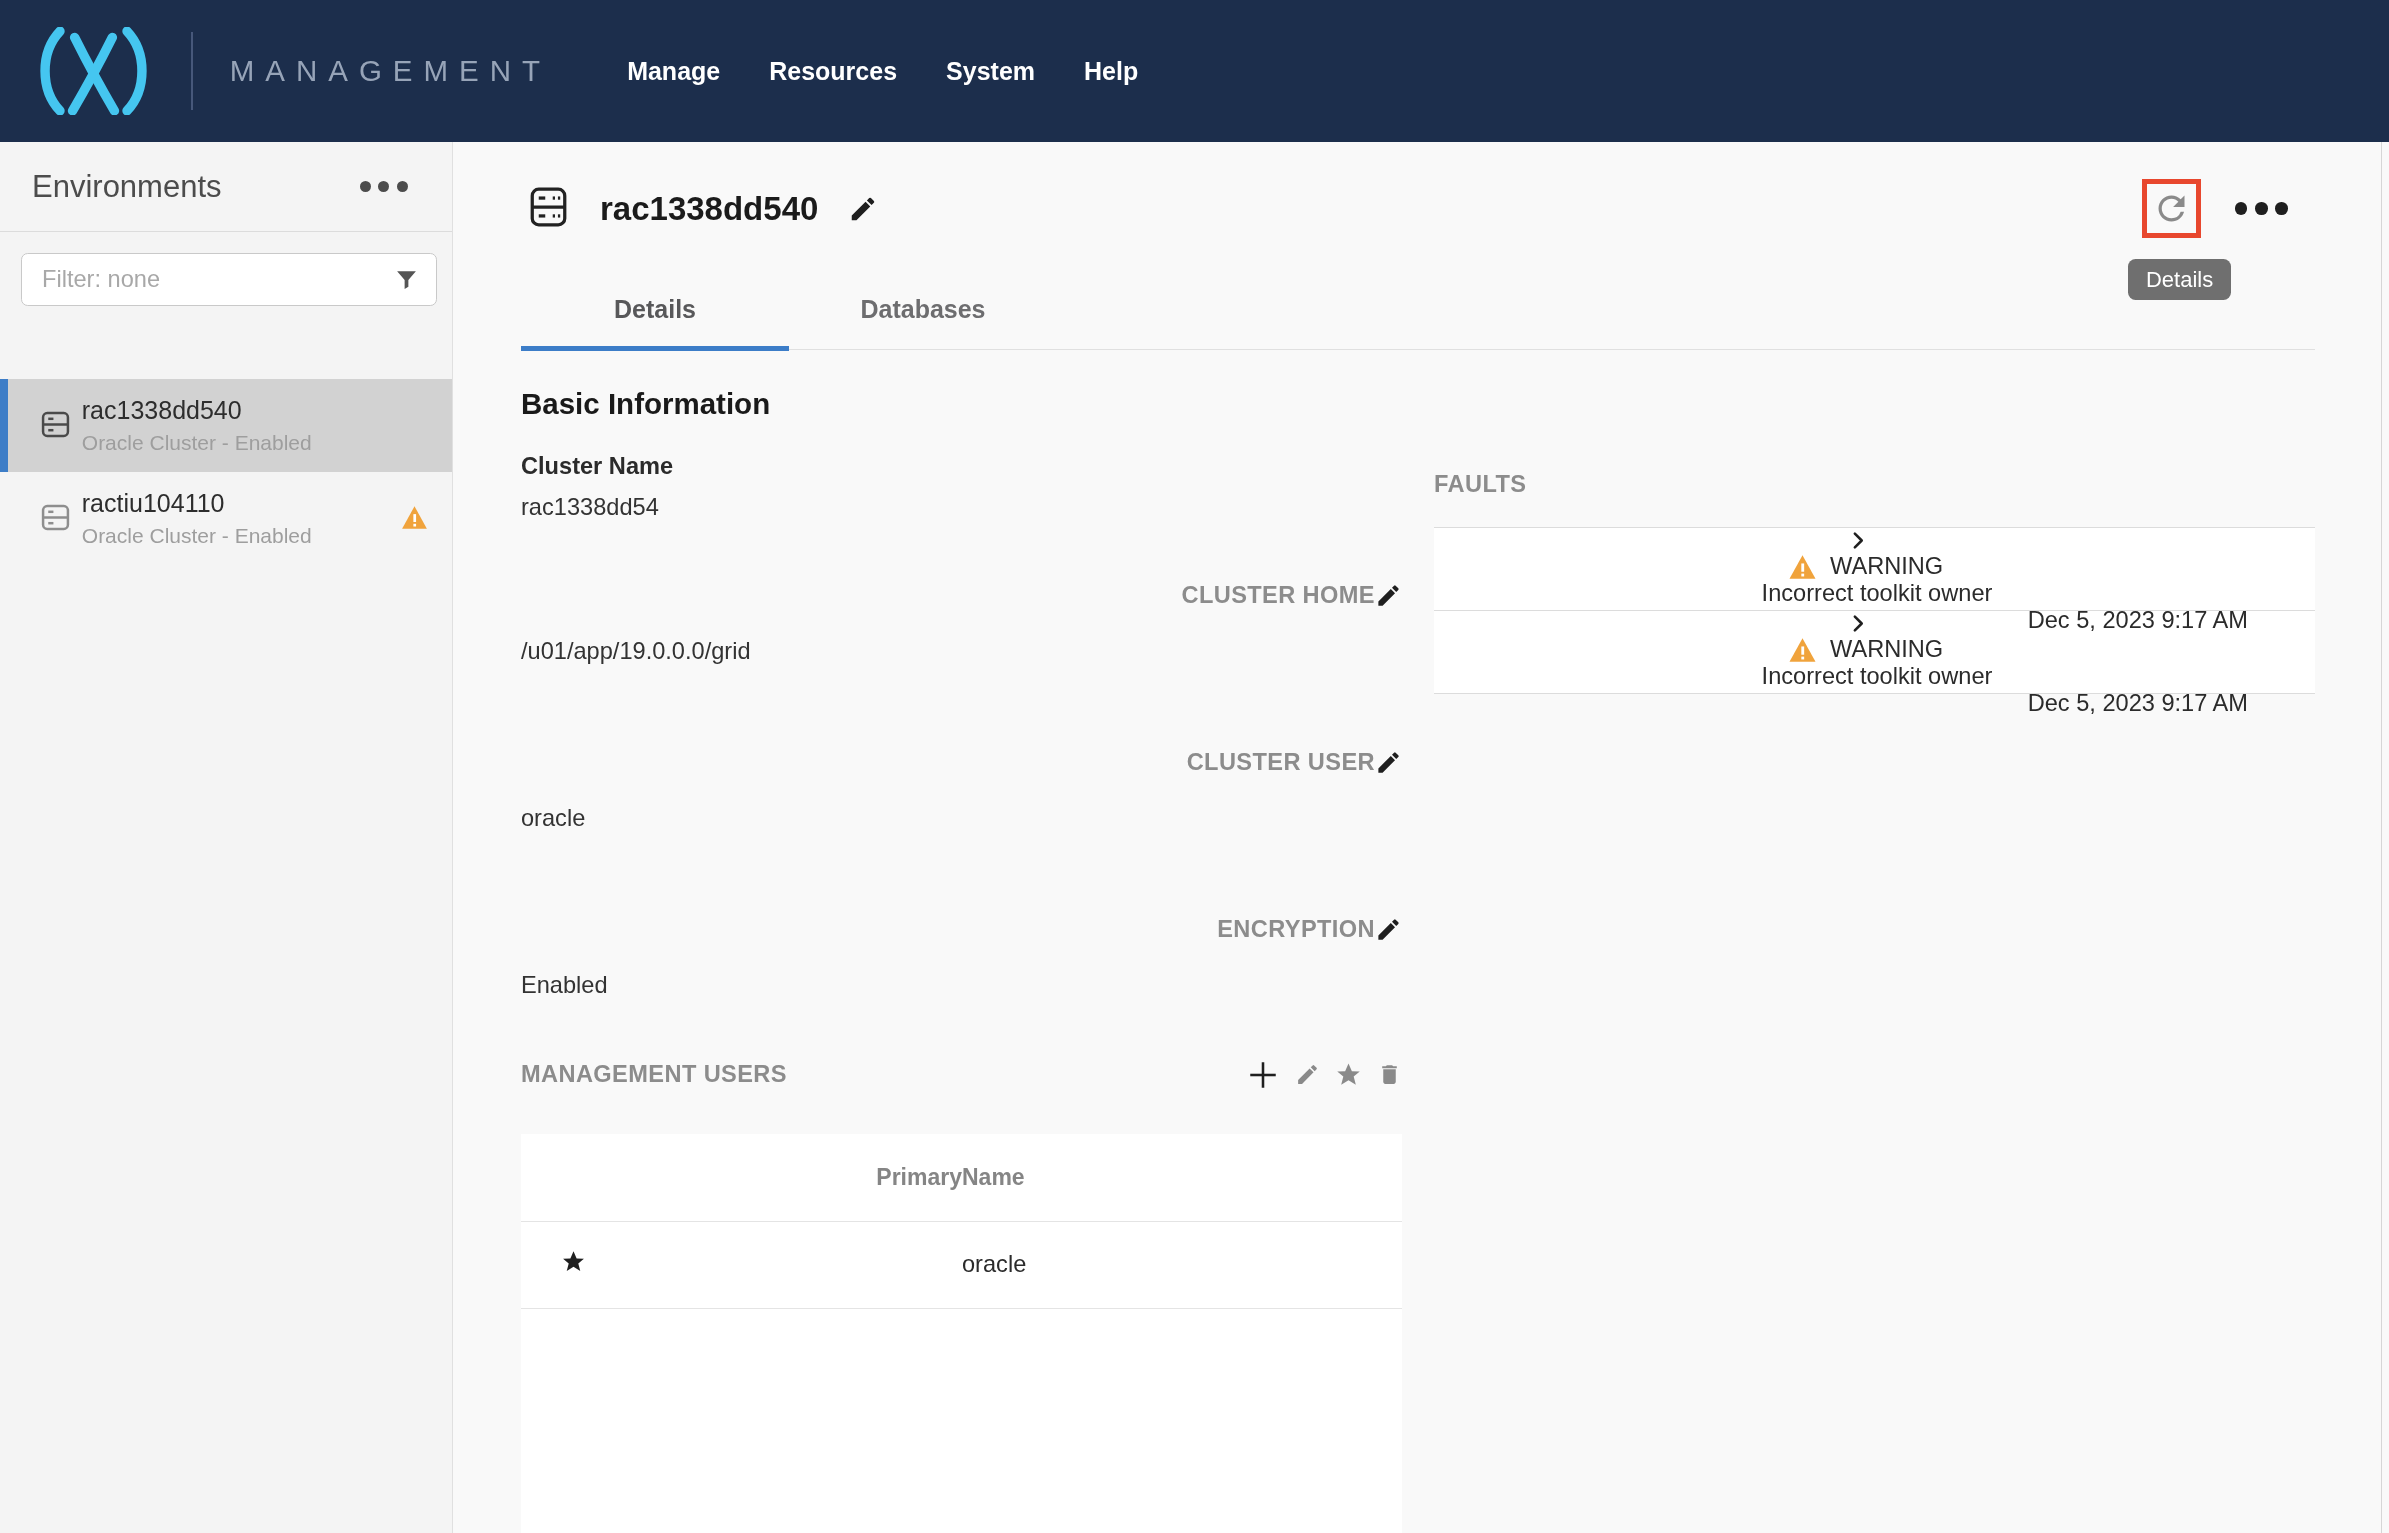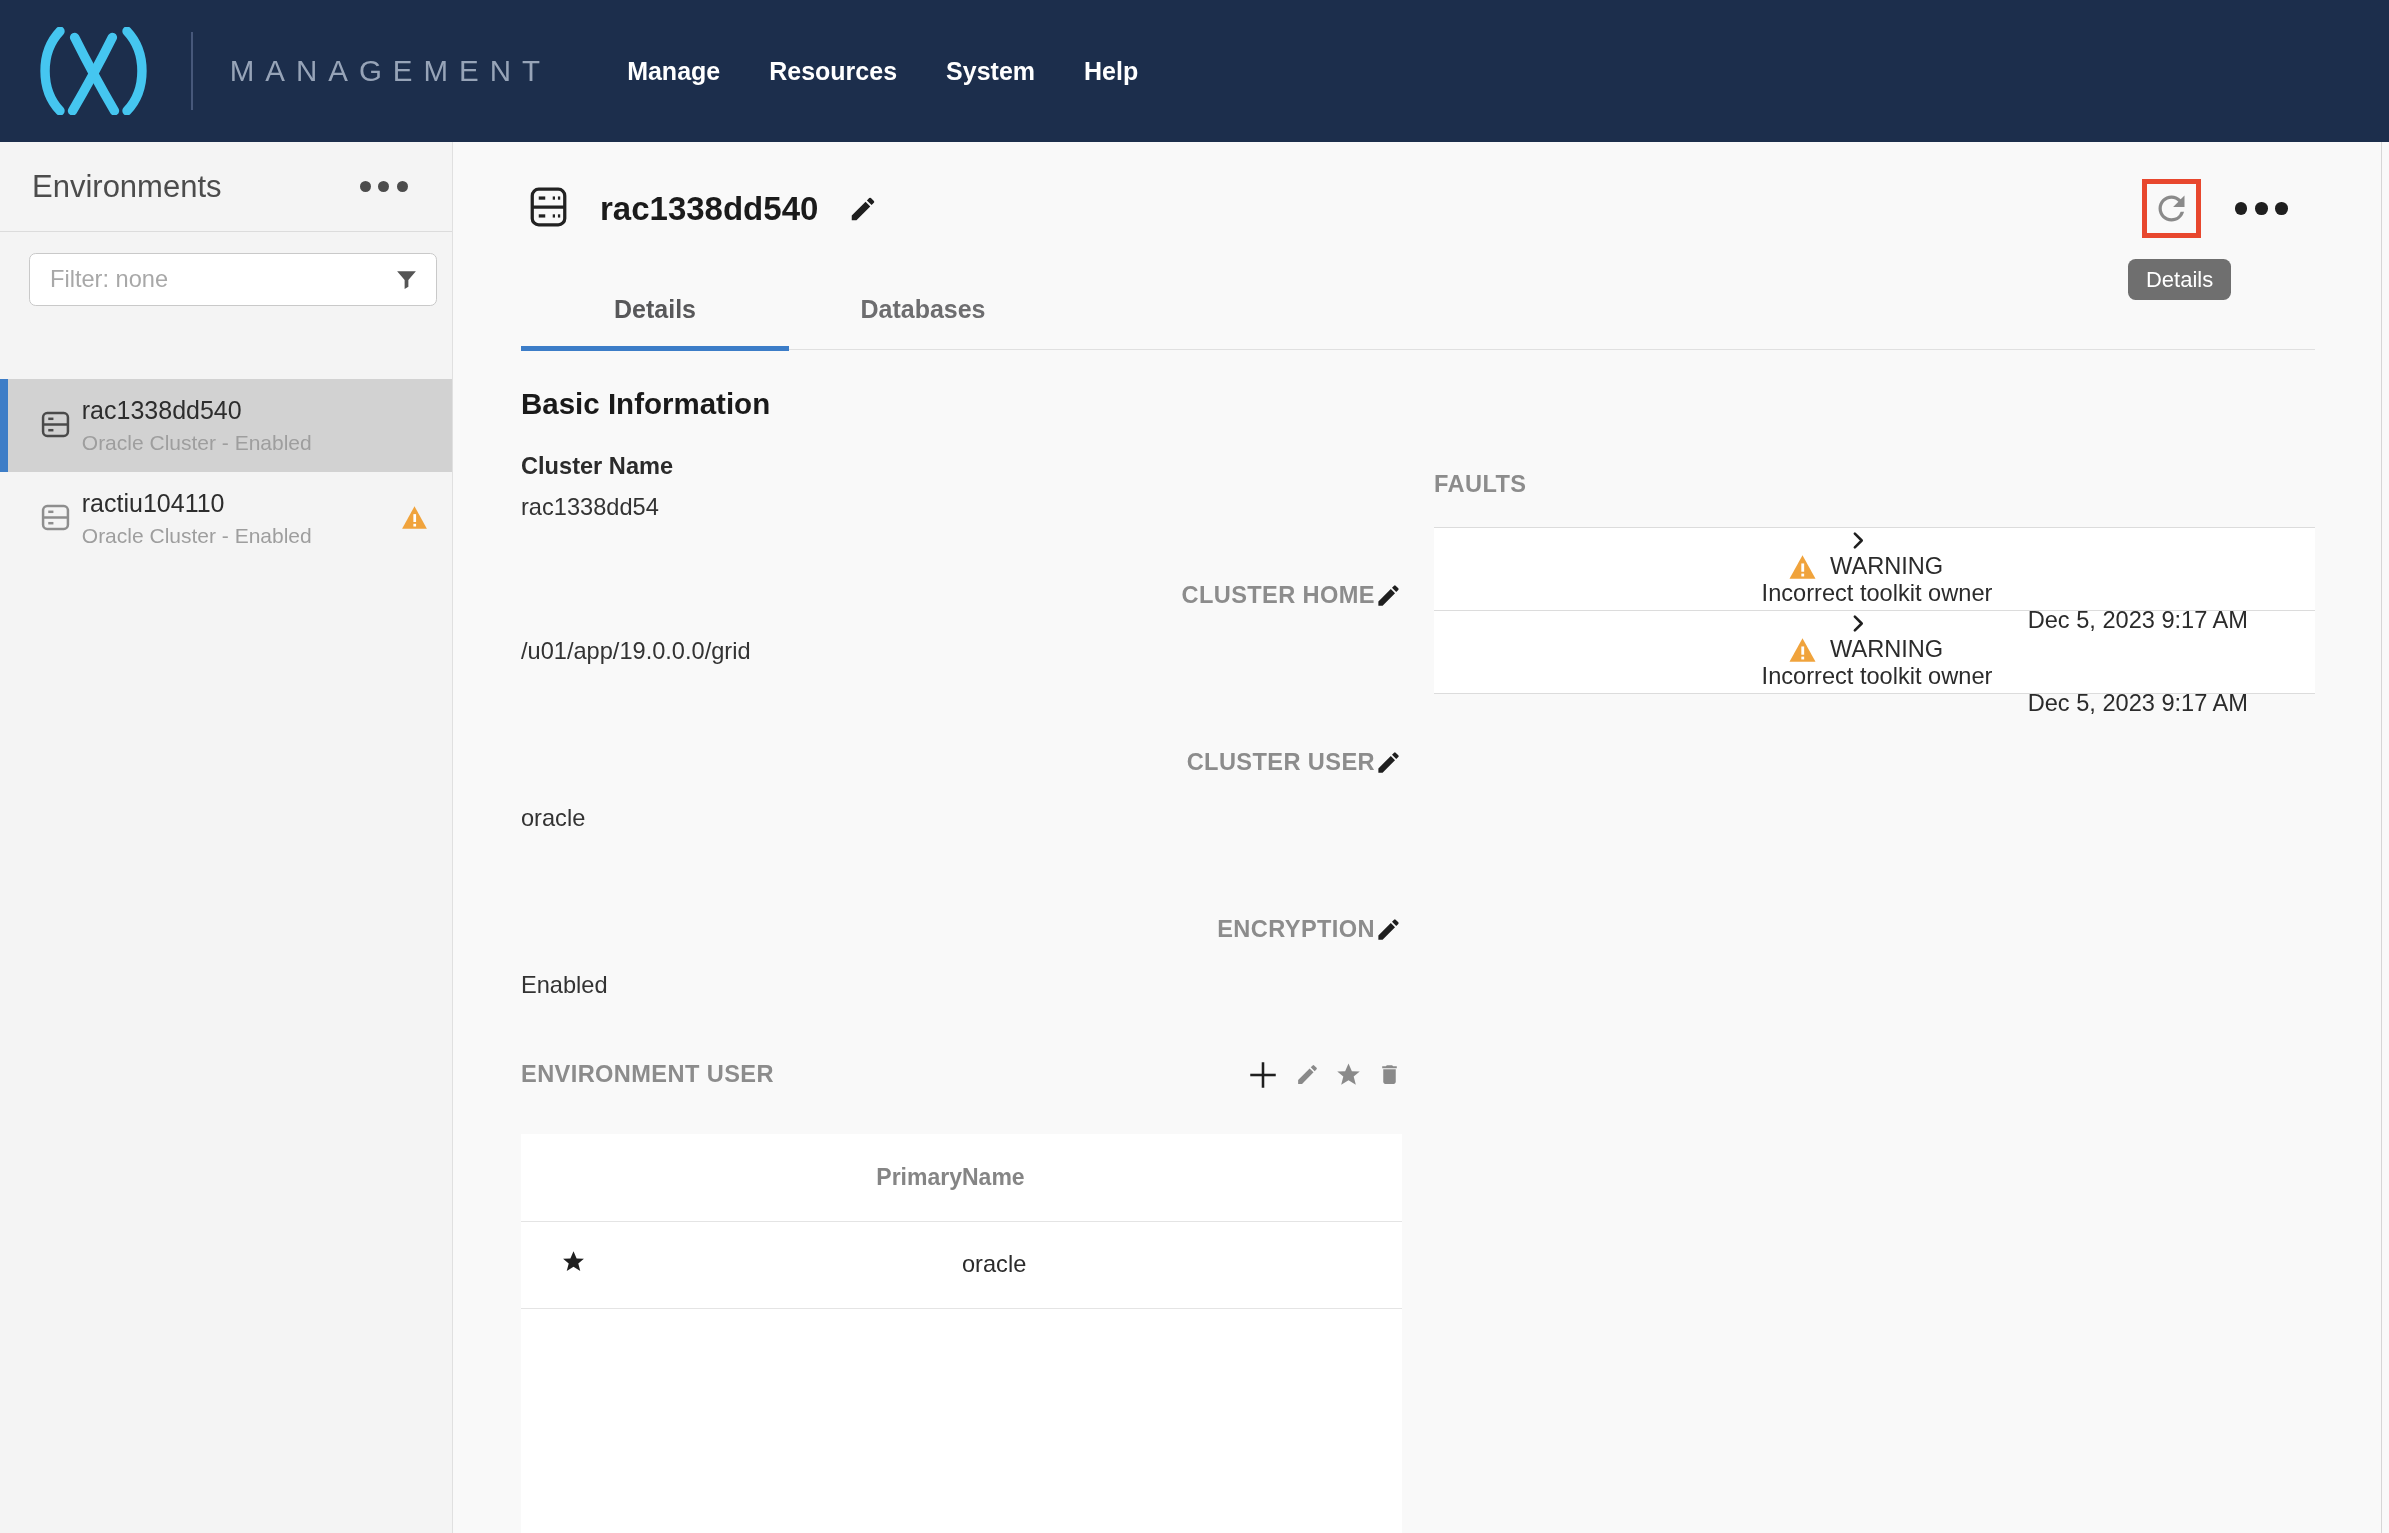--- a/index.html
+++ b/index.html
@@ -18,21 +18,21 @@
   
   .layout { display:flex; height:1392px; }
 
   
   .sidebar { width:453px; background:#f4f4f4; border-right:0.8px solid #e0e0e0; flex:none; }
   .sidebar-header { height:90px; display:flex; align-items:center; justify-content:space-between;
                     padding:0 44px 0 32px; border-bottom:0.8px solid #dcdcdc; }
   .sidebar-title { font-size:31px; color:#4c4c4c; }
   .dots { display:flex; gap:7.6px; cursor:pointer; }
   .dots i { width:11px; height:11px; border-radius:50%; background:#4c4c4c; }
-  .sidebar-filter { padding:21px 15px 0 29px; }
+  .sidebar-filter { padding:21px 15px 0 21px; }
   .filter-box { height:53px; background:#fff; border:1.7px solid #c9c9c9; border-radius:6.7px;
                 display:flex; align-items:center; padding:0 17px 0 20px; }
   .filter-box input { border:none; outline:none; flex:1; font-size:23.6px; color:#333; background:transparent;
                       font-family:inherit; }
   .filter-box input::placeholder { color:#a8a8a8; }
   .env-list { margin-top:73px; }
   .env-item { height:93px; display:flex; align-items:center; padding:0 23.6px 0 41px; position:relative; cursor:pointer; }
   .env-item.selected { background:#d2d2d2; }
   .sel-bar { position:absolute; left:0; top:0; bottom:0; width:7.6px; background:#3d7dc7; }
   .env-icon { margin-right:11.8px; flex:none; }
@@ -271,21 +271,21 @@
               <span class="edit-icon">
                 <svg width="27" height="27" viewBox="0 0 24 24" fill="#1f1f1f">
                   <path d="M3 17.25V21h3.75L17.8 9.94l-3.75-3.75L3 17.25zM20.7 7.04a1 1 0 0 0 0-1.41l-2.34-2.34a1 1 0 0 0-1.41 0l-1.83 1.83 3.75 3.75 1.83-1.83z"></path>
                 </svg>
               </span>
             </div>
             <div class="field-value">Enabled</div>
           </div>
 
           <div class="env-users-head">
-            <span class="field-label">ENVIRONMENT USER</span>
+            <span class="field-label">MANAGEMENT USERS</span>
             <span class="users-toolbar">
               <span class="tool-btn">
                 <svg width="34" height="34" viewBox="0 0 24 24" stroke="#1f1f1f" stroke-width="1.8">
                   <line x1="12" y1="3" x2="12" y2="21"></line>
                     <line x1="3" y1="12" x2="21" y2="12"></line>
                 </svg>
               </span>
               <span class="tool-btn">
                 <svg width="25" height="25" viewBox="0 0 24 24" fill="#8a8a8a">
                   <path d="M3 17.25V21h3.75L17.8 9.94l-3.75-3.75L3 17.25zM20.7 7.04a1 1 0 0 0 0-1.41l-2.34-2.34a1 1 0 0 0-1.41 0l-1.83 1.83 3.75 3.75 1.83-1.83z"></path>

